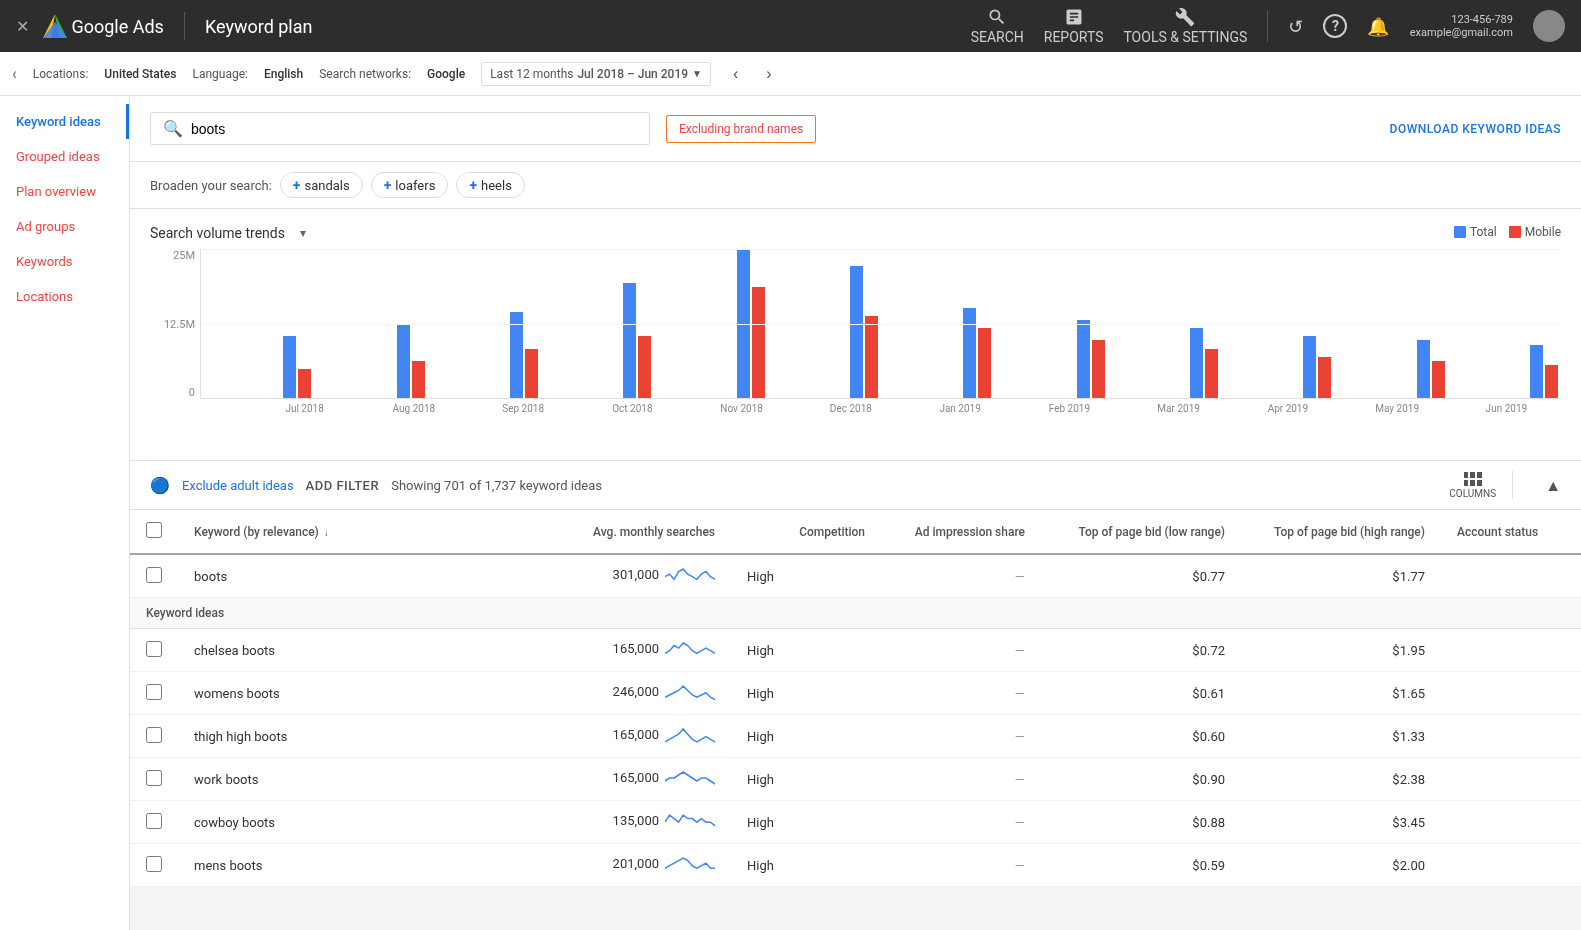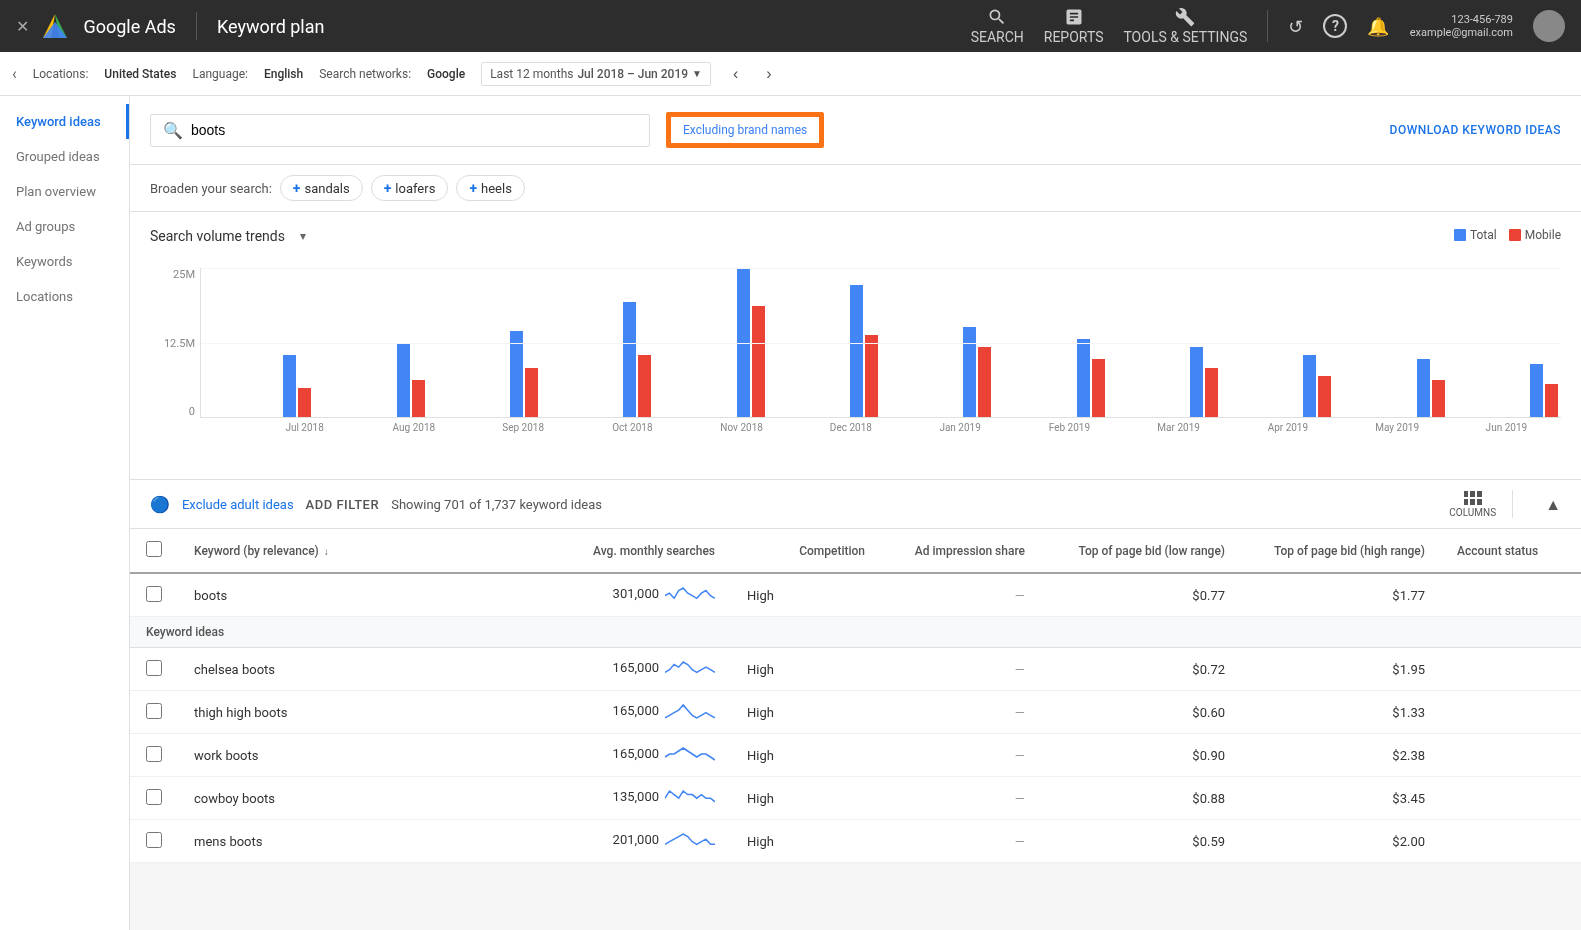--- a/index.html
+++ b/index.html
@@ -9,21 +9,21 @@
     .top-nav {
       height: 52px;
       background: #2d2d2d;
       display: flex;
       align-items: center;
       padding: 0 16px;
       gap: 12px;
       position: relative;
     }
     .top-nav-close { color: #aaa; cursor: pointer; font-size: 16px; }
-    .google-ads-logo { display: flex; align-items: center; gap: 14px; }
+    .google-ads-logo { display: flex; align-items: center; gap: 2px; }
     .google-ads-text { color: #fff; font-size: 18px; font-weight: 400; }
     .nav-divider { width: 1px; height: 28px; background: #555; margin: 0 8px; }
     .page-title { color: #fff; font-size: 18px; font-weight: 400; }
     .top-nav-right { margin-left: auto; display: flex; align-items: center; gap: 20px; }
     .nav-icon-btn { display: flex; flex-direction: column; align-items: center; color: #ccc; cursor: pointer; font-size: 14px; gap: 2px; justify-content: flex-end; }
     .nav-icon-btn svg { width: 20px; height: 20px; fill: #ccc; }
     .nav-sep { width: 1px; height: 32px; background: #555; }
     .refresh-btn { color: #ccc; cursor: pointer; font-size: 18px; }
     .help-btn { width: 24px; height: 24px; border-radius: 50%; border: 2px solid #ccc; display: flex; align-items: center; justify-content: center; color: #ccc; cursor: pointer; font-size: 14px; font-weight: bold; }
     .notif-btn { color: #ccc; font-size: 18px; cursor: pointer; }
@@ -62,21 +62,21 @@
     .sidebar {
       width: 130px;
       background: #fff;
       border-right: 1px solid #e0e0e0;
       padding: 8px 0;
       flex-shrink: 0;
     }
     .sidebar-item {
       padding: 10px 16px;
       cursor: pointer;
-      color: #737373;
+      color: #ef4444;
       font-size: 13px;
       display: block;
     }
     .sidebar-item.active { color: #1a73e8; border-right: 3px solid #1a73e8; font-weight: 500; }
 
     
     .content {
       flex: 1;
       background: #f5f5f5;
       overflow-y: auto;
@@ -99,25 +99,25 @@
       border-radius: 2px;
       padding: 6px 12px;
       flex: 1;
       max-width: 500px;
       gap: 8px;
       background: #fff;
     }
     .search-icon { color: #666; font-size: 16px; }
     .search-input { border: none; outline: none; font-size: 14px; flex: 1; }
     .excluding-label {
-      border: 5px solid #f97316;
+      border: 1px solid #f97316;
       border-radius: 2px;
       padding: 6px 12px;
       font-size: 12px;
-      color: #3b82f6;
+      color: #ef4444;
     }
     .download-link { margin-left: auto; color: #1a73e8; font-size: 12px; font-weight: 500; cursor: pointer; text-transform: uppercase; letter-spacing: 0.5px; }
 
     
     .broaden-section {
       background: #fff;
       padding: 10px 20px;
       border-bottom: 1px solid #e0e0e0;
       display: flex;
       align-items: center;
@@ -136,21 +136,21 @@
     .chart-section {
       background: #fff;
       margin: 0;
       padding: 16px 20px;
       border-bottom: 1px solid #e0e0e0;
     }
     .chart-header {
       display: flex;
       align-items: center;
       gap: 15px;
-      margin-bottom: 24px;
+      margin-bottom: 8px;
     }
     .chart-title { font-size: 14px; color: #333; font-weight: 400; }
     .chart-dropdown-icon { color: #666; font-size: 12px; cursor: pointer; }
     .legend-item { display: flex; align-items: center; gap: 4px; font-size: 12px; color: #555; }
     .legend-dot { width: 12px; height: 12px; border-radius: 1px; }
     .legend-total { background: #4285f4; }
     .legend-mobile { background: #ea4335; }
     .chart-header-row { position: relative; }
 
     
@@ -547,20 +547,32 @@
             <tr>
       <td><input type="checkbox" class="checkbox" style=""></td>
       <td><span>chelsea boots</span></td>
       <td class="right"><span>165,000</span><svg width="50" height="22" class="sparkline" style="vertical-align:middle;margin-left:6px;">
                   <polyline points="0,14.285714285714286 4.545454545454546,11.714285714285715 9.090909090909092,6.571428571428573 13.636363636363637,9.142857142857142 18.181818181818183,4 22.72727272727273,6.571428571428573 27.272727272727273,11.714285714285715 31.81818181818182,14.285714285714286 36.36363636363637,11.714285714285715 40.909090909090914,9.142857142857142 45.45454545454546,11.714285714285715 50.00000000000001,14.285714285714286" fill="none" stroke="#4285f4" stroke-width="1.5"></polyline>
                 </svg></td>
       <td><span>High</span></td>
       <td class="right"><span class="dash">—</span></td>
       <td class="right"><span>$0.72</span></td>
       <td class="right"><span>$1.95</span></td>
+      <td></td>
+    </tr>
+            <tr>
+      <td><input type="checkbox" class="checkbox" style=""></td>
+      <td><span>womens boots</span></td>
+      <td class="right"><span>246,000</span><svg width="50" height="22" class="sparkline" style="vertical-align:middle;margin-left:6px;">
+                  <polyline points="0,15.25 4.545454545454546,13 9.090909090909092,10.75 13.636363636363637,8.5 18.181818181818183,4 22.72727272727273,8.5 27.272727272727273,13 31.81818181818182,15.25 36.36363636363637,13 40.909090909090914,10.75 45.45454545454546,15.25 50.00000000000001,17.5" fill="none" stroke="#4285f4" stroke-width="1.5"></polyline>
+                </svg></td>
+      <td><span>High</span></td>
+      <td class="right"><span class="dash">—</span></td>
+      <td class="right"><span>$0.61</span></td>
+      <td class="right"><span>$1.65</span></td>
       <td></td>
     </tr>
             <tr>
       <td><input type="checkbox" class="checkbox" style=""></td>
       <td><span>thigh high boots</span></td>
       <td class="right"><span>165,000</span><svg width="50" height="22" class="sparkline" style="vertical-align:middle;margin-left:6px;">
                   <polyline points="0,16.857142857142858 4.545454545454546,14.285714285714286 9.090909090909092,11.714285714285715 13.636363636363637,9.142857142857142 18.181818181818183,4 22.72727272727273,9.142857142857142 27.272727272727273,14.285714285714286 31.81818181818182,16.857142857142858 36.36363636363637,14.285714285714286 40.909090909090914,11.714285714285715 45.45454545454546,14.285714285714286 50.00000000000001,16.857142857142858" fill="none" stroke="#4285f4" stroke-width="1.5"></polyline>
                 </svg></td>
       <td><span>High</span></td>
       <td class="right"><span class="dash">—</span></td>

